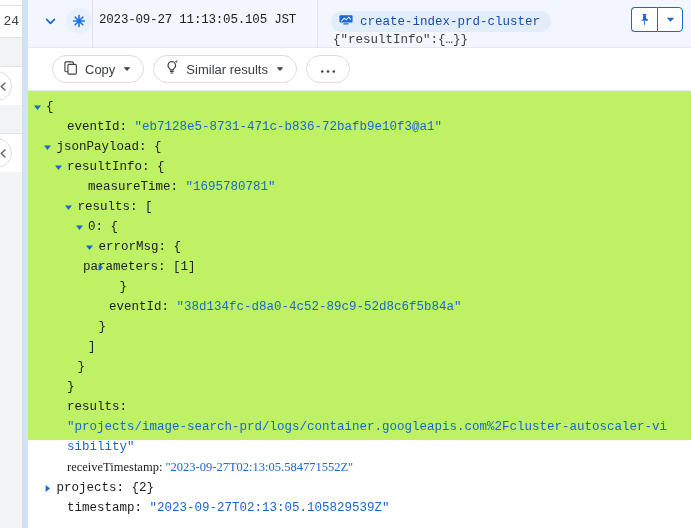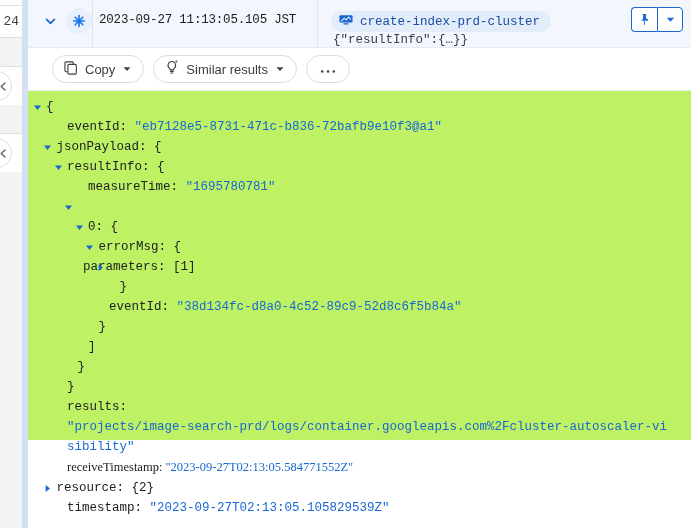--- a/index.html
+++ b/index.html
@@ -383,21 +383,21 @@
       <div class="jrow"><span class="jcaret" style="left: 23px;">
           <svg width="9" height="9" viewBox="0 0 9 9">
             <path d="M1 2.6 L8 2.6 L4.5 7 z" fill="#1967d2"></path>
           </svg>
         </span><span class="jtext" style="margin-left: 39px;"><span class="k">resultInfo</span><span class="p">: </span><span class="p">{</span></span></div>
       <div class="jrow"><span class="jtext" style="margin-left: 60px;"><span class="k">measureTime</span><span class="p">: </span><span class="v">"1695780781"</span></span></div>
       <div class="jrow"><span class="jcaret" style="left: 33.5px;">
           <svg width="9" height="9" viewBox="0 0 9 9">
             <path d="M1 2.6 L8 2.6 L4.5 7 z" fill="#1967d2"></path>
           </svg>
-        </span></div>
+        </span><span class="jtext" style="margin-left: 49.5px;"><span class="k">results</span><span class="p">: </span><span class="p">[</span></span></div>
       <div class="jrow"><span class="jcaret" style="left: 44px;">
           <svg width="9" height="9" viewBox="0 0 9 9">
             <path d="M1 2.6 L8 2.6 L4.5 7 z" fill="#1967d2"></path>
           </svg>
         </span><span class="jtext" style="margin-left: 60px;"><span class="k">0</span><span class="p">: </span><span class="p">{</span></span></div>
       <div class="jrow"><span class="jcaret" style="left: 54.5px;">
           <svg width="9" height="9" viewBox="0 0 9 9">
             <path d="M1 2.6 L8 2.6 L4.5 7 z" fill="#1967d2"></path>
           </svg>
         </span><span class="jtext" style="margin-left: 70.5px;"><span class="k">errorMsg</span><span class="p">: </span><span class="p">{</span></span></div>
@@ -412,17 +412,17 @@
       <div class="jrow"><span class="jtext" style="margin-left: 60px;"><span class="p">]</span></span></div>
       <div class="jrow"><span class="jtext" style="margin-left: 49.5px;"><span class="p">}</span></span></div>
       <div class="jrow"><span class="jtext" style="margin-left: 39px;"><span class="p">}</span></span></div>
       <div class="jrow"><span class="jtext" style="margin-left: 39px;"><span class="k">results</span><span class="p">: </span></span></div>
       <div class="jrow wrapline"><span class="jtext" style="margin-left: 39px; display: inline-block; max-width: 601px; white-space: normal;"><span class="vwrap">"projects/image-search-prd/logs/container.googleapis.com%2Fcluster-autoscaler-visibility"</span></span></div>
       <div class="jrow"><span class="jtext" style="margin-left: 39px; font-family: Liberation Serif, serif;"><span class="k">receiveTimestamp</span><span class="p">: </span><span class="v">"2023-09-27T02:13:05.584771552Z"</span></span></div>
       <div class="jrow"><span class="jcaret" style="left: 12.5px;">
           <svg width="9" height="9" viewBox="0 0 9 9">
             <path d="M2.6 1 L2.6 8 L7 4.5 z" fill="#1967d2"></path>
           </svg>
-        </span><span class="jtext" style="margin-left: 28.5px;"><span class="k">resource</span><span class="p">: </span><span class="p">{2}</span></span></div>
+        </span><span class="jtext" style="margin-left: 28.5px;"><span class="k">projects</span><span class="p">: </span><span class="p">{2}</span></span></div>
       <div class="jrow"><span class="jtext" style="margin-left: 39px;"><span class="k">timestamp</span><span class="p">: </span><span class="v">"2023-09-27T02:13:05.105829539Z"</span></span></div>
     </div>
 
 </div>
 
 </body></html>

